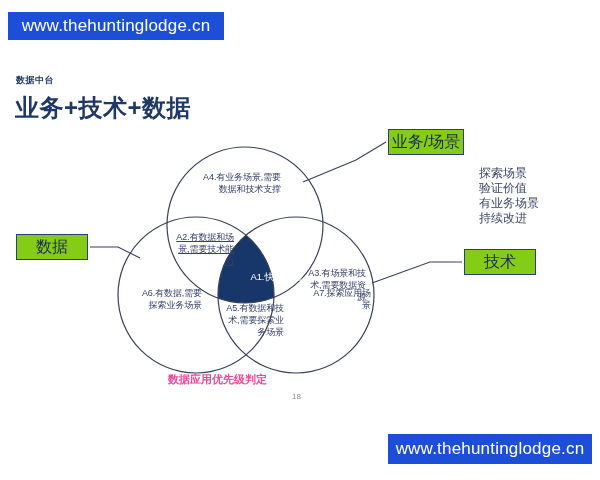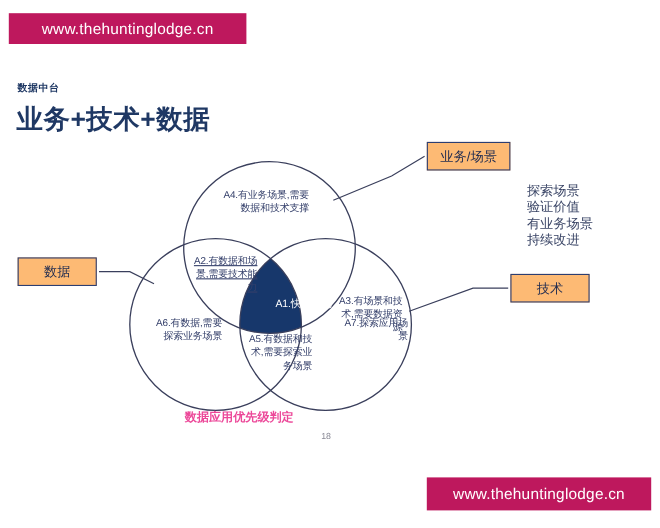--- a/index.html
+++ b/index.html
@@ -12,23 +12,23 @@
     background: #ffffff;
     font-family: "Liberation Sans", "DejaVu Sans", sans-serif;
     position: relative;
     overflow: hidden;
     color: #2b2b3d;
   }
 
   
   .watermark {
     position: absolute;
-    background: #be185d;
+    background: #1d4ed8;
     color: #ffffff;
-    font-size: 14px;
+    font-size: 17px;
     letter-spacing: 0.2px;
     display: flex;
     align-items: center;
     justify-content: center;
     box-sizing: border-box;
   }
   #wm-top {
     left: 8px;
     top: 12px;
     width: 216px;
@@ -67,23 +67,23 @@
     left: 0;
     top: 0;
     width: 600px;
     height: 480px;
   }
 
   
   .callout-box {
     position: absolute;
     border: 1.4px solid #2c3e72;
-    background: #fdba74;
+    background: #84cc16;
     color: #1f2b50;
-    font-size: 12px;
+    font-size: 16px;
     display: flex;
     align-items: center;
     justify-content: center;
     box-sizing: border-box;
   }
   #box-business { left: 388px; top: 129px; width: 76px; height: 26px; }
   #box-data     { left: 16px;  top: 234px; width: 72px; height: 26px; }
   #box-tech     { left: 464px; top: 249px; width: 72px; height: 26px; }
 
   

